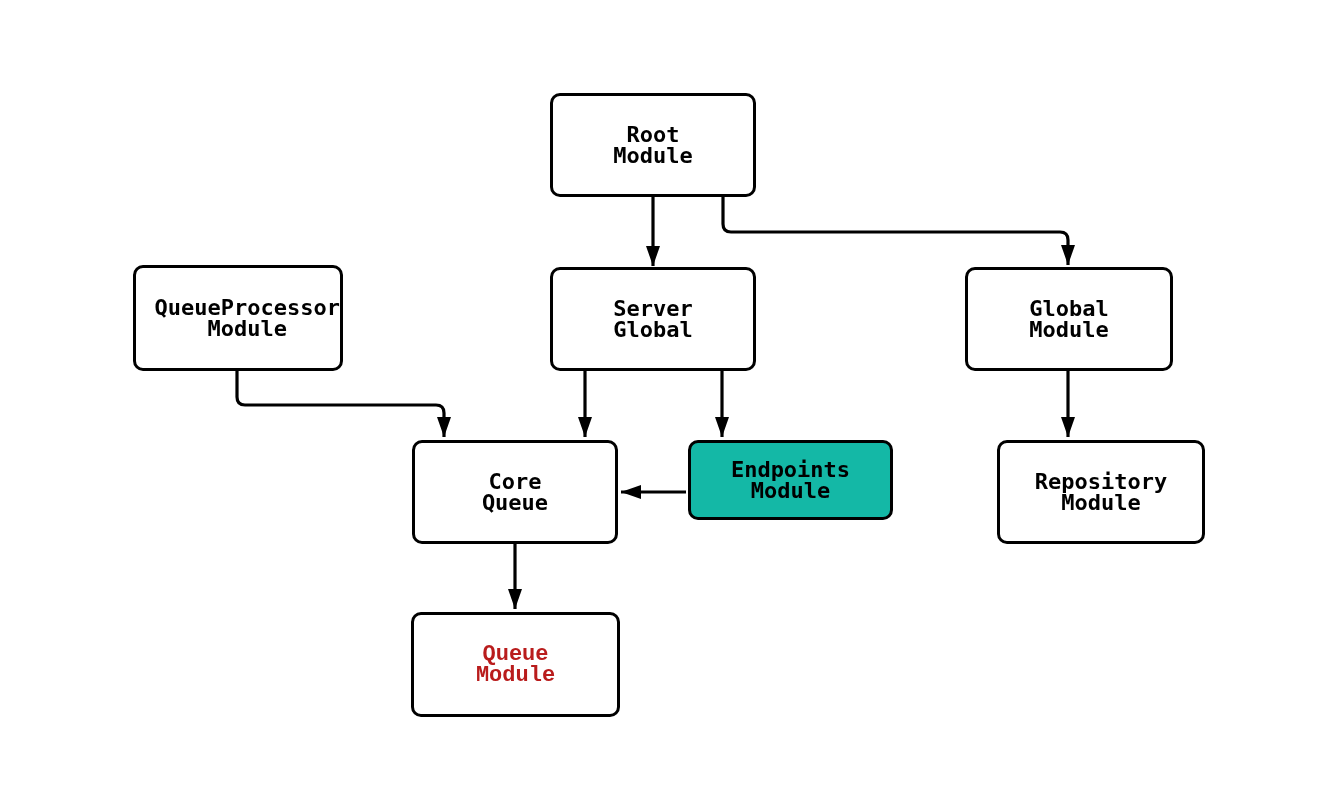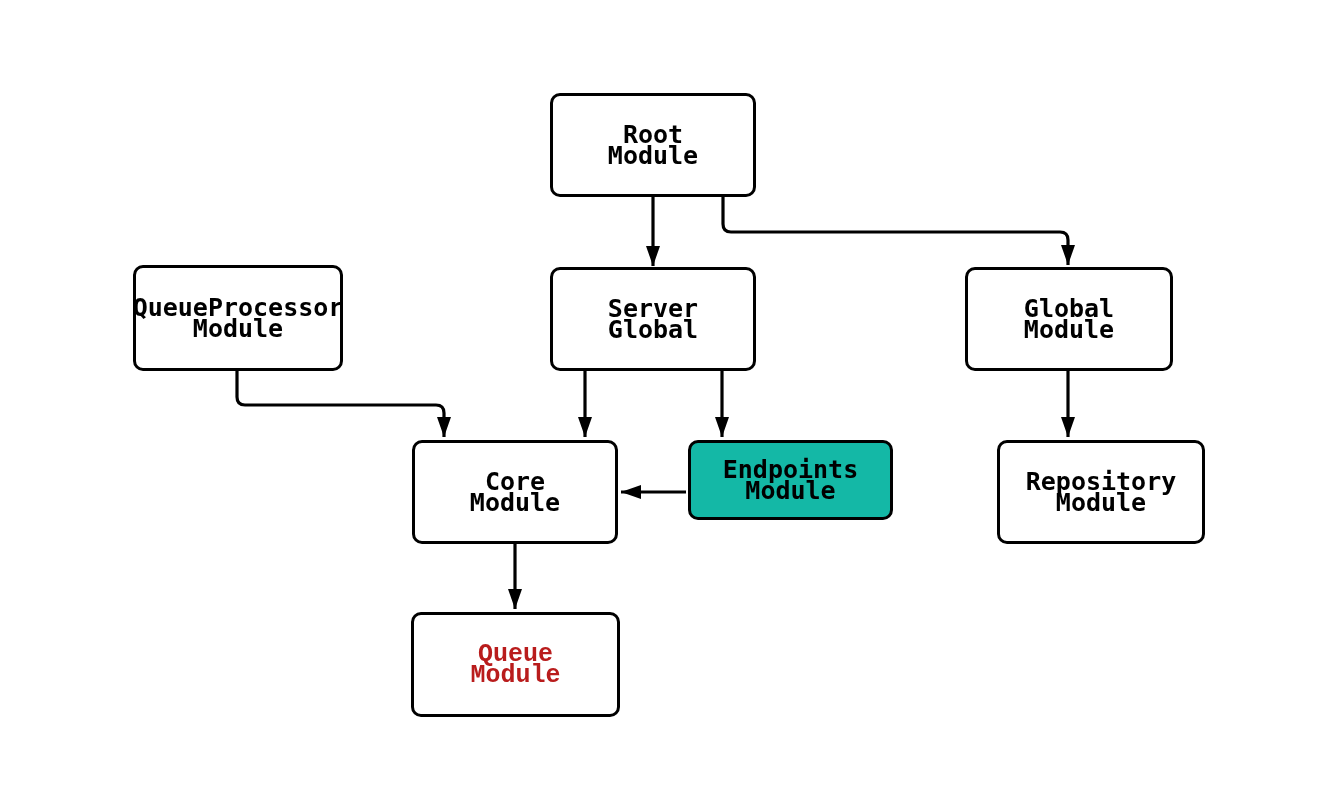--- a/index.html
+++ b/index.html
@@ -27,21 +27,21 @@
     position: absolute;
     box-sizing: border-box;
     background: #ffffff;
     border: 3px solid #000000;
     border-radius: 10px;
     display: flex;
     align-items: center;
     justify-content: center;
   }
   .node-label {
-    font-size: 25px;
+    font-size: 22px;
     font-weight: bold;
     line-height: 21px;
     color: #000000;
     text-align: center;
     white-space: pre-line;
     letter-spacing: 0px;
   }
   .edge-path {
     fill: none;
     stroke: #000000;
@@ -67,35 +67,35 @@
         <path class="edge-path" d="M686,492 L621,492" stroke="#000000" marker-end="url(#arrowhead)"></path>
         <path class="edge-path" d="M1068,371 L1068,437" stroke="#000000" marker-end="url(#arrowhead)"></path>
         <path class="edge-path" d="M515,544 L515,609" stroke="#000000" marker-end="url(#arrowhead)"></path>
       </g>
   </svg>
   <div id="nodes">
       <div class="node" style="left: 550px; top: 93px; width: 206px; height: 104px; border-color: rgb(0, 0, 0); background: rgb(255, 255, 255);">
         <div class="node-label" style="color: rgb(0, 0, 0);">Root
 Module</div>
       </div>
-      <div class="node" style="left: 133px; top: 265px; width: 210px; height: 106px; border-color: rgb(0, 0, 0); background: rgb(255, 255, 255);">
+      <div class="node" style="left: 133px; top: 265px; width: 210px; height: 106px; border-color: rgb(0, 0, 0); background: rgb(255, 255, 255); justify-content: flex-end;">
         <div class="node-label" style="color: rgb(0, 0, 0);">QueueProcessor
 Module</div>
       </div>
       <div class="node" style="left: 550px; top: 267px; width: 206px; height: 104px; border-color: rgb(0, 0, 0); background: rgb(255, 255, 255);">
         <div class="node-label" style="color: rgb(0, 0, 0);">Server
 Global</div>
       </div>
       <div class="node" style="left: 965px; top: 267px; width: 208px; height: 104px; border-color: rgb(0, 0, 0); background: rgb(255, 255, 255);">
         <div class="node-label" style="color: rgb(0, 0, 0);">Global
 Module</div>
       </div>
       <div class="node" style="left: 412px; top: 440px; width: 206px; height: 104px; border-color: rgb(0, 0, 0); background: rgb(255, 255, 255);">
         <div class="node-label" style="color: rgb(0, 0, 0);">Core
-Module</div>
+Queue</div>
       </div>
       <div class="node" style="left: 688px; top: 440px; width: 205px; height: 80px; border-color: rgb(0, 0, 0); background: #14b8a6;">
         <div class="node-label" style="color: rgb(0, 0, 0);">Endpoints
 Module</div>
       </div>
       <div class="node" style="left: 965px; top: 440px; width: 208px; height: 104px; border-color: rgb(0, 0, 0); background: rgb(255, 255, 255); margin-left: 32px;">
         <div class="node-label" style="color: rgb(0, 0, 0);">Repository
 Module</div>
       </div>
       <div class="node" style="left: 411px; top: 612px; width: 209px; height: 105px; border-color: rgb(0, 0, 0); background: rgb(255, 255, 255);">

